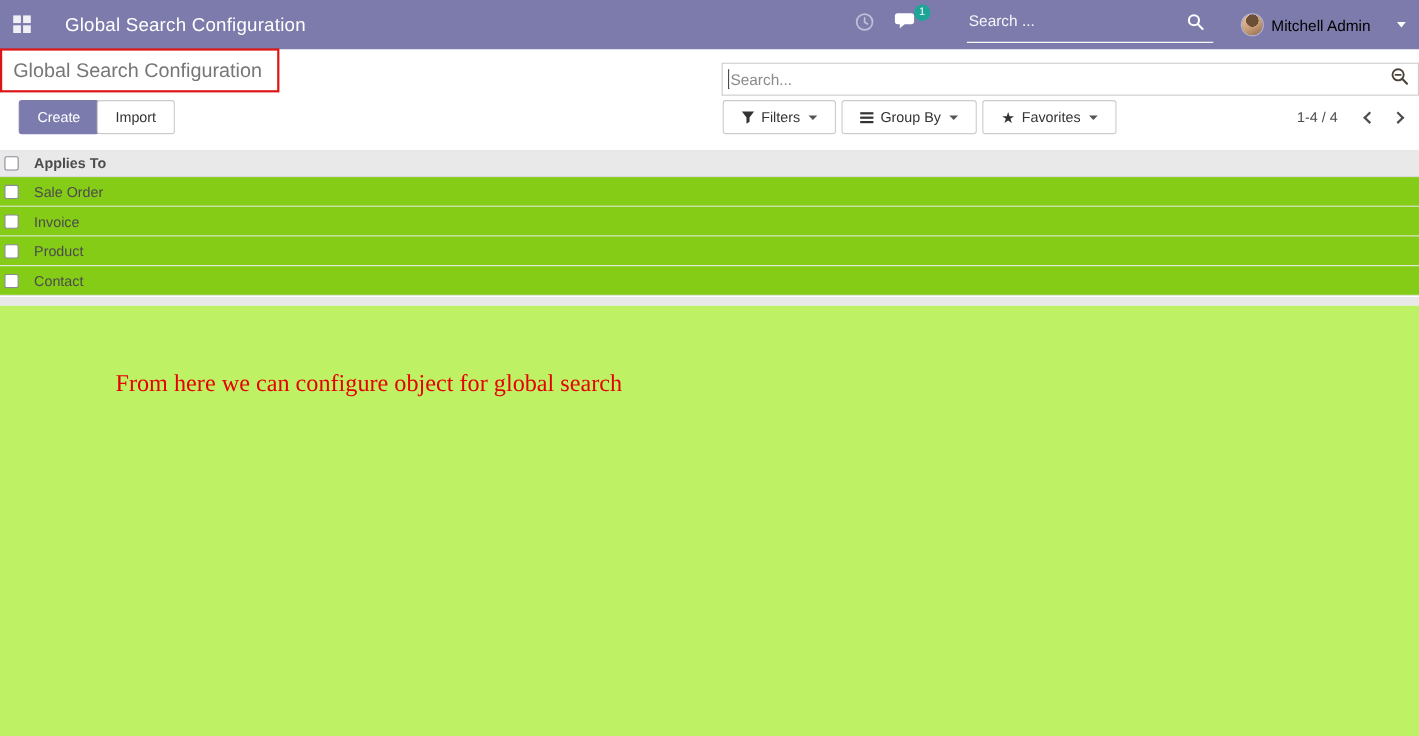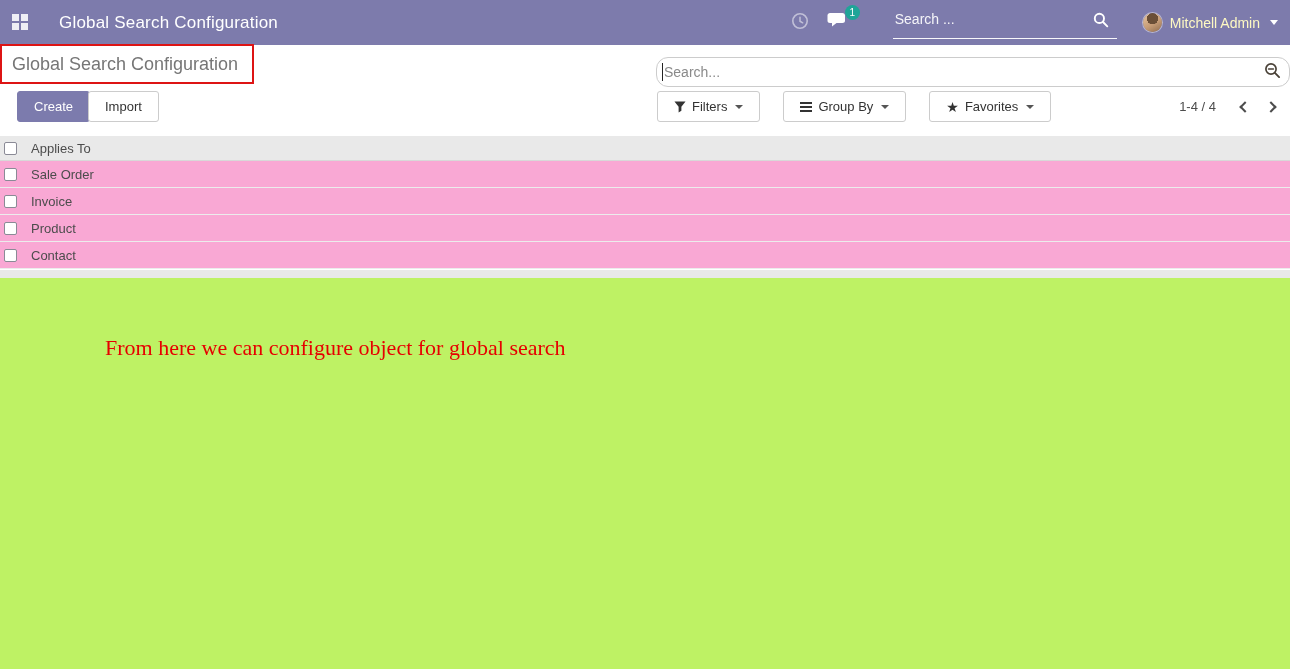--- a/index.html
+++ b/index.html
@@ -47,50 +47,50 @@
   .nav-search input::placeholder { color: rgba(255,255,255,.92); }
   .nav-search svg { position: absolute; right: 8px; top: 5px; }
   .user-menu { margin-left: 26px; display: flex; align-items: center; cursor: pointer; }
   .avatar {
     width: 19px; height: 19px; border-radius: 50%;
     background:
       radial-gradient(circle at 50% 30%, #6b4f37 0 34%, transparent 35%),
       linear-gradient(150deg, #e7c6a2 0%, #c79d77 55%, #8f6c4d 100%);
     box-shadow: 0 0 0 1px rgba(255,255,255,.45);
   }
-  .user-name { font-size: 14px; margin: 0 10px 0 8px; color: #fef9c3; }
+  .user-name { font-size: 14px; margin: 0 24px 0 8px; color: #000000; }
   .caret-down { width: 0; height: 0;
     border-left: 4px solid transparent; border-right: 4px solid transparent;
     border-top: 5px solid #fff; }
 
   
   .control-panel { position: relative; height: 91px; flex: 0 0 91px; background: #fff; }
   .red-box { position: absolute; left: 0; top: -1px; width: 254px; height: 40px;
     border: 2px solid #dd1414; pointer-events: none; z-index: 5; }
   .breadcrumb { position: absolute; left: 12px; top: 9px;
     font-size: 18px; color: #767676; }
 
   .cp-search { position: absolute; left: 656px; right: 0; top: 12px; height: 30px;
-    background: #fff; border: 1px solid #ccc; border-radius: 12px;
+    background: #fff; border: 1px solid #ccc; border-radius: 0;
     display: flex; align-items: center; }
   .text-caret { width: 1px; height: 18px; background: #222; margin-left: 5px; flex: 0 0 1px; }
   .cp-search input { flex: 1; border: none; outline: none;
     font-size: 14px; color: #555; padding: 0 4px 0 1px; }
   .cp-search input::placeholder { color: #8a8a8a; }
   .cp-search .zoom-icon { margin-right: 8px; cursor: pointer; }
 
   .cp-row { position: absolute; left: 0; right: 0; top: 46px; height: 31px; }
   .btn { display: inline-flex; align-items: center; height: 31px;
     padding: 0 16px; font-size: 13px; border-radius: 3px;
     background: #fff; border: 1px solid #ccc; color: #333; cursor: pointer; }
   .btn-primary { background: #7c7bad; border-color: #7c7bad; color: #fff; }
   .btn-create { position: absolute; left: 17px; }
   .btn-import { position: absolute; left: 88px; }
 
-  .filter-group { position: absolute; left: 657px; display: flex; gap: 23px; }
+  .filter-group { position: absolute; left: 657px; display: flex; gap: 5px; }
   .btn .dd-caret { width: 0; height: 0; margin-left: 8px;
     border-left: 4px solid transparent; border-right: 4px solid transparent;
     border-top: 4px solid #555; }
   .icon-gap { margin-right: 6px; display: inline-flex; align-items: center; }
   .bars-icon { display: inline-flex; flex-direction: column; gap: 2px; }
   .bars-icon i { width: 12px; height: 2px; background: #333; display: block; }
   .star-glyph { font-size: 14px; color: #333; line-height: 1; }
 
   .pager { position: absolute; right: 6px; top: 0; height: 31px;
     display: flex; align-items: center; margin-left: 47px; }
@@ -98,27 +98,27 @@
   .pager-btn { width: 26px; height: 31px; display: flex; align-items: center;
     justify-content: center; cursor: pointer; background: transparent; border: none; }
   .chev { width: 8px; height: 8px; border-top: 2px solid #4c4c4c;
     border-right: 2px solid #4c4c4c; display: block; }
   .chev-left  { transform: rotate(-135deg); }
   .chev-right { transform: rotate(45deg); }
 
   
   .list-header { height: 25px; flex: 0 0 25px; background: #e9e9e9;
     border-bottom: 1px solid #d8d8d8; display: flex; align-items: center; }
-  .list-row { height: 27px; flex: 0 0 27px; background: #f9a8d4;
+  .list-row { height: 27px; flex: 0 0 27px; background: #84cc16;
     border-bottom: 1px solid #ececec; display: flex; align-items: center; cursor: pointer; }
   .cb { appearance: none; -webkit-appearance: none;
     width: 13px; height: 13px; margin-left: 4px; flex: 0 0 13px;
     border: 1px solid #8a8a96; border-radius: 2px; background: #fff; cursor: pointer; }
   .cell-label { font-size: 13px; color: #4c4c4c; margin-left: 14px; }
-  .list-header .cell-label { font-weight: normal; }
+  .list-header .cell-label { font-weight: bold; }
   .list-foot-band { height: 8px; flex: 0 0 8px; background: #e9e9e9; margin-top: 1px; }
 
   
   .lower { flex: 1; background: #bef264; }
   .note {
     margin: 57px 0 0 105px;
     font-family: "Liberation Serif", serif;
     font-size: 22px; color: #e60000;
   }
 </style>

